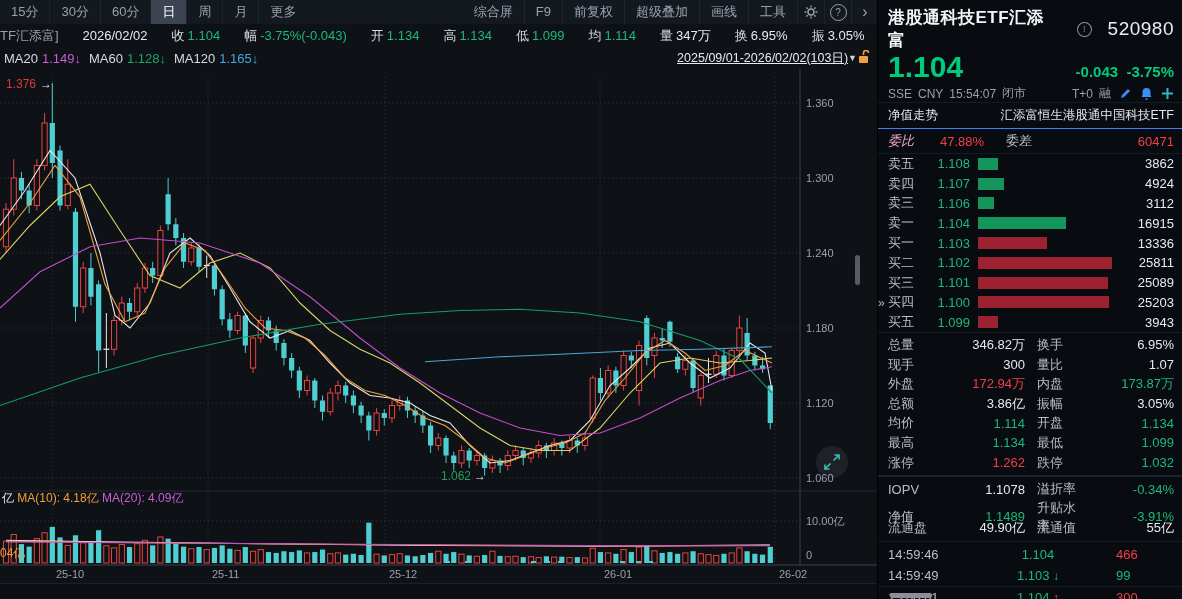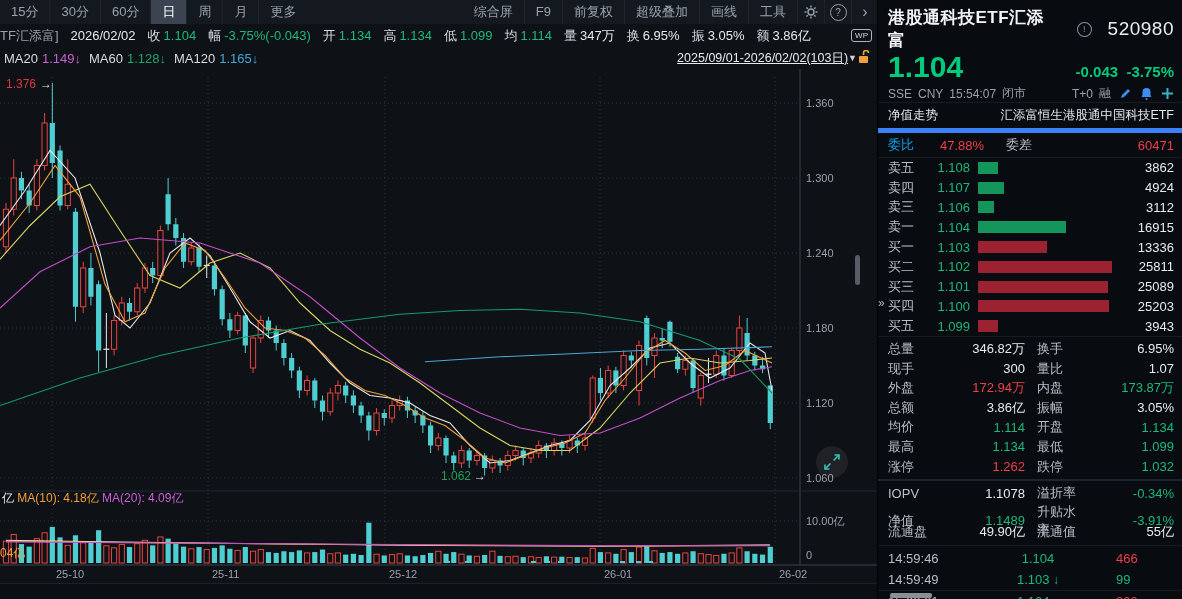--- a/index.html
+++ b/index.html
@@ -7,21 +7,21 @@
        font-family:"Liberation Sans",sans-serif;color:#d6dae0;font-size:13px;}
   
   .toolbar{position:absolute;left:0;top:0;width:878px;height:24px;background:#141920;
            border-bottom:1px solid #05070a;display:flex;align-items:stretch;}
   .ptab{padding:0 11px;line-height:24px;color:#9aa1ac;font-size:13px;border-right:1px solid #1e242d;cursor:pointer;white-space:nowrap;}
   .ptab.active{background:#3c4452;color:#ffffff;}
   .tb-right{margin-left:auto;display:flex;}
   .tb-icon{width:26px;line-height:24px;text-align:center;color:#9aa1ac;border-right:1px solid #1e242d;cursor:pointer;}
   
   .bar2{position:absolute;left:0;top:24px;width:878px;height:23px;display:flex;align-items:center;
-        gap:0;background:#0e1116;font-size:13px;white-space:nowrap;}
+        gap:12px;background:#0e1116;font-size:13px;white-space:nowrap;}
   .bar2 .seg{margin-right:12px;}
   .bar2 .lbl{color:#d7dbe1;margin-right:3px;}
   .grey{color:#9aa1ac;} .white{color:#e6e9ee;}
   .green{color:#1cb97a;} .red{color:#ef4048;}
   .wp-badge{margin-left:auto;margin-right:6px;border:1px solid #aeb4bf;color:#cfd3da;border-radius:3px;
             font-size:8px;padding:1px 3px;line-height:9px;}
   
   .bar3{position:absolute;left:0;top:47px;width:878px;height:22px;display:flex;align-items:center;
         background:#0e1116;font-size:13px;white-space:nowrap;}
   .bar3 .malbl{color:#d7dbe1;margin:0 4px 0 8px;}
@@ -45,21 +45,21 @@
   .q-title{color:#f2f4f7;font-size:17px;font-weight:bold;letter-spacing:0.5px;}
   .info-circle{display:inline-block;width:13px;height:13px;border:1px solid #8a919c;border-radius:50%;
                color:#8a919c;font-size:9px;line-height:13px;text-align:center;margin-left:4px;}
   .q-code{margin-left:auto;color:#e9ecf1;font-size:19px;letter-spacing:0.5px;}
   .q-price-row{padding:0 8px 0 10px;display:flex;align-items:baseline;}
   .q-last{font-size:30px;font-weight:bold;color:#00ca7c;line-height:30px;}
   .q-chg{margin-left:auto;color:#00ca7c;font-size:15px;font-weight:bold;}
   .q-meta{padding:3px 8px 0 10px;display:flex;align-items:center;color:#9aa1ac;font-size:12px;gap:6px;
           border-bottom:1px solid #161c25;}
   .q-meta .mico{margin-left:2px;display:inline-flex;}
-  .q-row-nav{display:flex;padding:4px 8px 4px 10px;font-size:12.5px;color:#e6e9ee;border-bottom:5px solid #3b82f6;align-items:center;}
+  .q-row-nav{display:flex;padding:4px 8px 4px 10px;font-size:12.5px;color:#e6e9ee;border-bottom:1px solid #3b82f6;align-items:center;}
   .q-row-wei{display:flex;padding:3px 8px 3px 10px;font-size:13px;border-bottom:1px solid #161c25;align-items:center;}
   .ob{position:relative;}
   .ob-row{position:relative;display:flex;align-items:center;height:19.8px;padding:0 8px 0 10px;font-size:13px;cursor:pointer;}
   .ob-label{width:36px;color:#b9bfc9;}
   .ob-price{width:46px;text-align:right;color:#1cb97a;}
   .ob-barzone{flex:1;position:relative;height:14px;margin-left:8px;}
   .ob-bar{position:absolute;left:0;top:1px;height:12px;}
   .ob-bar.ask{background:#13955c;}
   .ob-bar.bid{background:#9c2231;}
   .ob-vol{position:absolute;right:8px;color:#e8ebf0;z-index:2;}
@@ -595,21 +595,21 @@
               <line x1="1" y1="6.5" x2="12" y2="6.5"></line>
             </g>
           </svg>
       </span>
     </div>
     <div class="q-row-nav">
       <span>净值走势</span>
       <span style="margin-left:auto;">汇添富恒生港股通中国科技ETF</span>
     </div>
     <div class="q-row-wei">
-      <span class="sl" style="color:#0ea5e9;">委比</span>
+      <span class="sl" style="color:#f9a8d4;font-style:italic;">委比</span>
       <span class="red" style="margin-left:26px;">47.88%</span>
       <span style="color:#b9bfc9;margin-left:22px;">委差</span>
       <span class="red" style="margin-left:auto;">60471</span>
     </div>
 
     <div class="ob">
       <div class="ob-row">
         <span class="ob-label">卖五</span>
           <span class="ob-price">1.108</span>
         <span class="ob-barzone">

